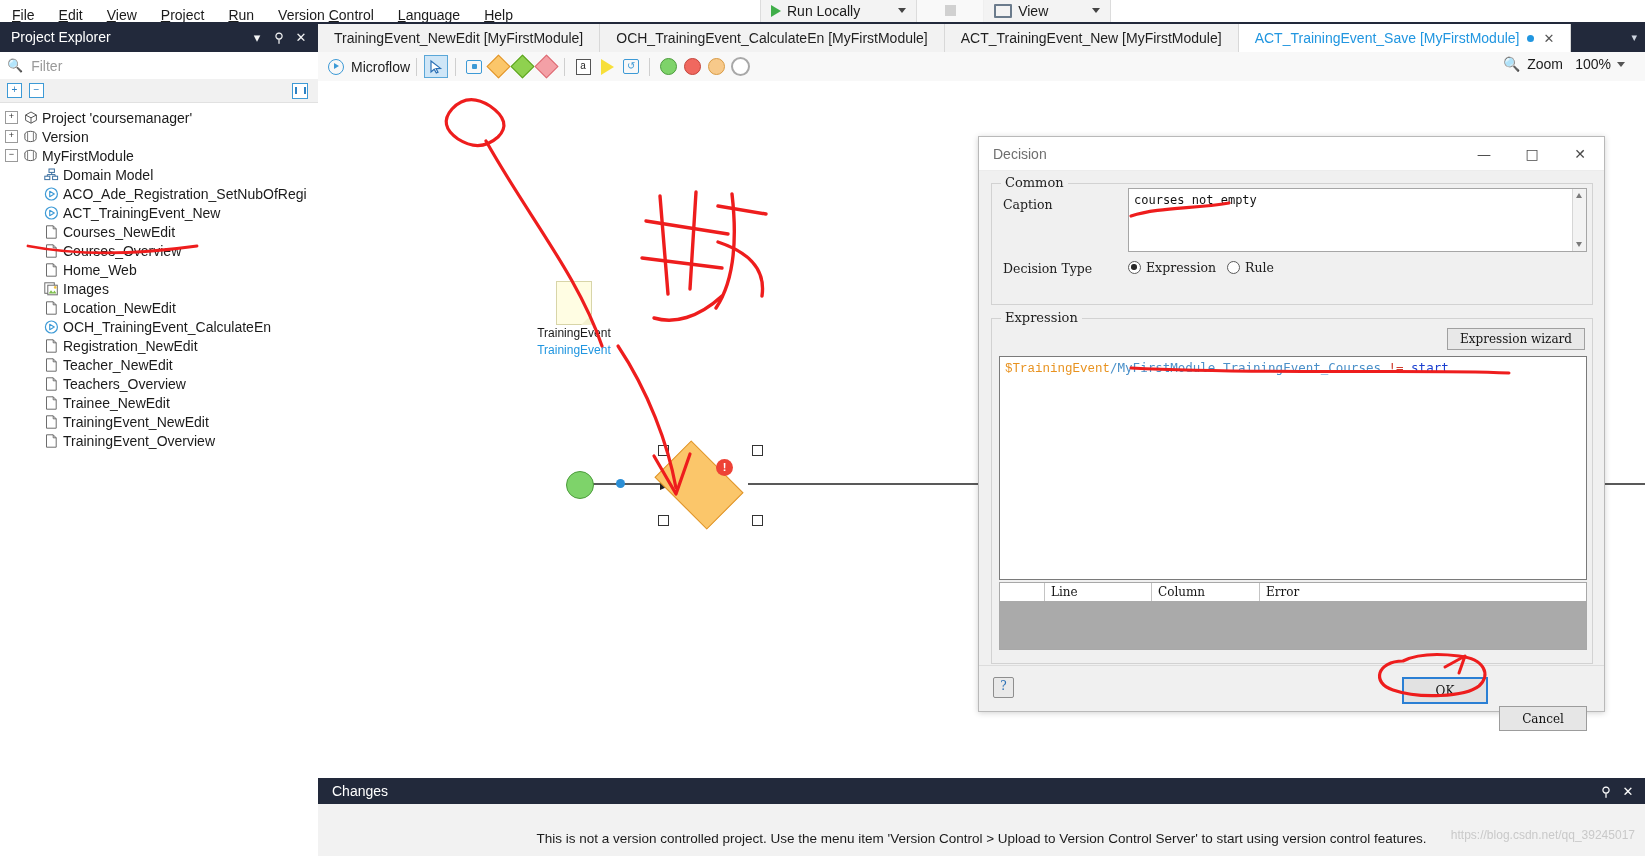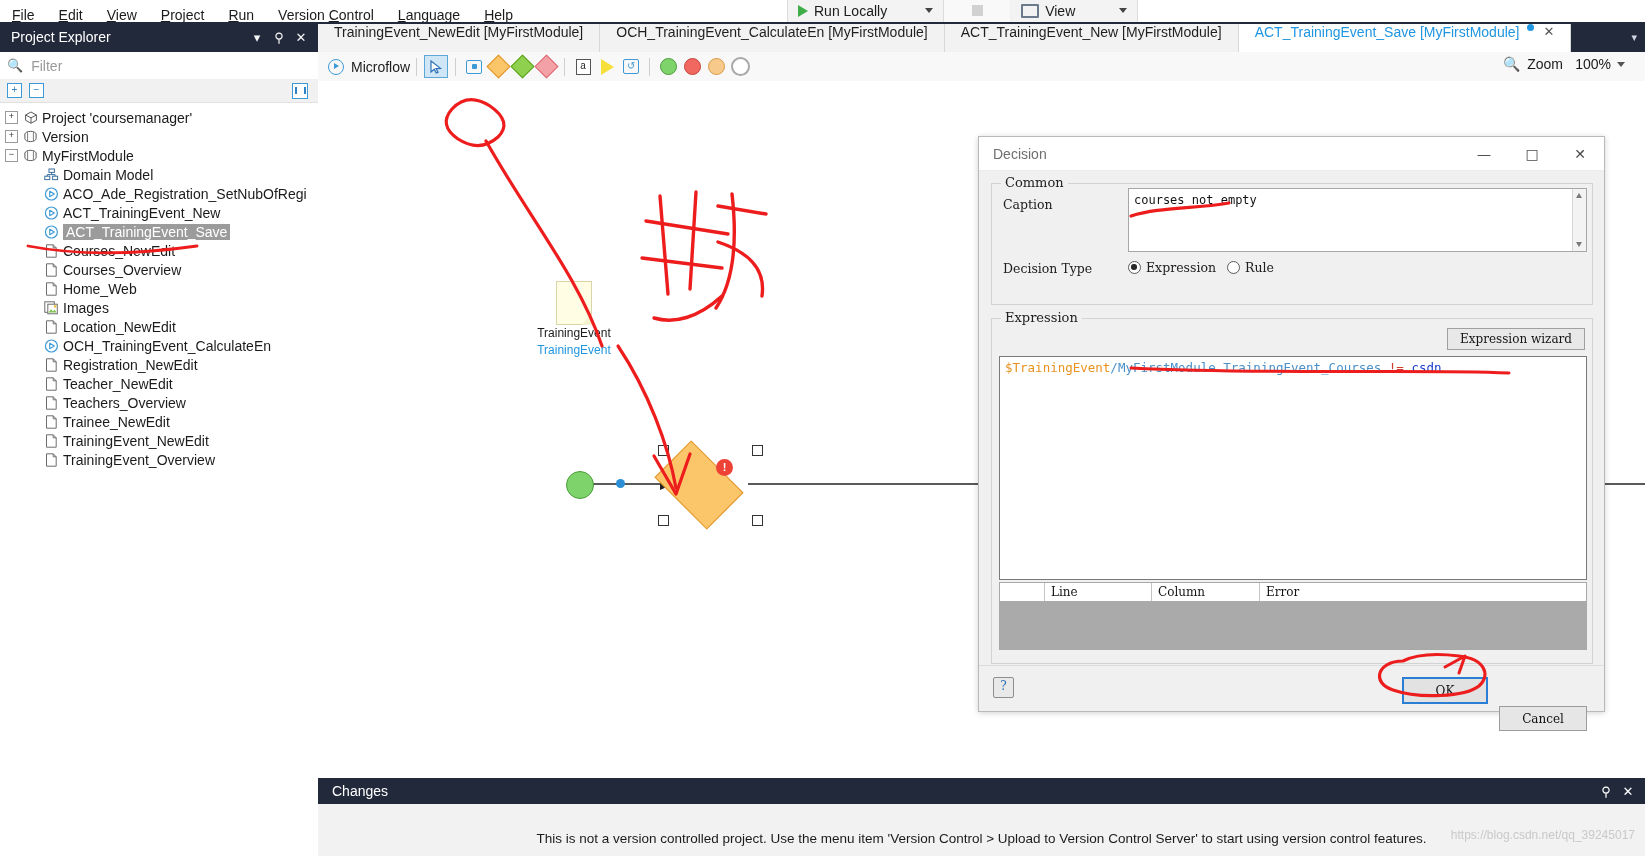--- a/index.html
+++ b/index.html
@@ -16,21 +16,21 @@
     position:absolute;left:0;top:0;width:1645px;height:22px;
     background:#ffffff;display:flex;align-items:center;
   }
   #menubar .mi{
     padding:0 12px;height:14px;line-height:22px;font-size:14px;color:#1b1b1b;
     white-space:nowrap;cursor:default;
   }
   #menubar .mi .u{text-decoration:underline;}
 
   
-  .runbar{position:absolute;left:760px;top:0;height:22px;display:flex;align-items:center;margin-left:27px;}
+  .runbar{position:absolute;left:760px;top:0;height:22px;display:flex;align-items:center;}
   .runbtn{
     height:22px;display:flex;align-items:center;gap:6px;padding:0 10px;
     background:#f3f3f3;border:1px solid #dcdcdc;border-top:none;font-size:14px;color:#1b1b1b;
   }
   .runbtn.sep{border-left:none;}
   .caret{width:0;height:0;border-left:4px solid transparent;border-right:4px solid transparent;border-top:5px solid #444;}
   .playg{width:0;height:0;border-top:6px solid transparent;border-bottom:6px solid transparent;border-left:10px solid #3fae49;}
   .vmon{width:14px;height:10px;border:2px solid #6b7b8c;border-radius:1px;}
   .dimbtn{opacity:.45;}
 
@@ -72,21 +72,21 @@
   .noexp{width:11px;margin-right:4px;flex:none;}
   .tico{width:17px;flex:none;display:flex;align-items:center;justify-content:center;margin-right:3px;}
   .lvl0{padding-left:5px;}
   .lvl1{padding-left:28px;}
   .sel .lbl{background:#9b9b9b;color:#ffffff;padding:0 3px;}
 
   
   #editor{position:absolute;left:318px;top:22px;right:0;bottom:0;background:#ffffff;}
   #tabstrip{position:absolute;left:0;top:0;right:0;height:30px;background:#22293b;display:flex;align-items:flex-end;}
   .tab{
-    height:28px;display:flex;align-items:flex-start;padding:0 16px;margin-top:2px;
+    height:28px;display:flex;align-items:center;padding:0 16px;margin-top:2px;
     background:#f2f2f2;color:#1f1f1f;font-size:14px;border-right:1px solid #d8d8d8;white-space:nowrap;cursor:pointer;
   }
   .tab.active{background:#ffffff;color:#2196e0;}
   .tab .dot{width:7px;height:7px;border-radius:50%;background:#2196e0;margin-left:8px;}
   .tab .x{margin-left:9px;font-size:13px;color:#555;}
   #tabstrip .chev{position:absolute;right:8px;top:9px;color:#cdd3de;font-size:11px;cursor:pointer;}
 
   #mftoolbar{position:absolute;left:0;top:30px;right:0;height:29px;background:#f8f8f8;border-bottom:1px solid #e2e2e2;display:flex;align-items:center;}
   .mfname{display:flex;align-items:center;gap:7px;margin-left:10px;font-size:14px;color:#1b1b1b;}
   .mfcirc{width:14px;height:14px;border:1.4px solid #3d9ad6;border-radius:50%;position:relative;}
@@ -160,21 +160,21 @@
   #caption-box .vsb .a.dn{bottom:4px;border-top:5px solid #7a7a7a;}
   .radio{position:absolute;display:flex;align-items:center;gap:5px;font-size:12.5px;color:#202020;font-family:"DejaVu Serif",serif;cursor:pointer;}
   .rdot{width:11px;height:11px;border-radius:50%;border:1.3px solid #5a5a5a;background:#fff;position:relative;}
   .rdot.chk:after{content:"";position:absolute;left:2.3px;top:2.3px;width:5.4px;height:5.4px;border-radius:50%;background:#2a2a2a;}
   #exprwiz{
     position:absolute;background:#e8e8e8;border:1px solid #a0a0a0;font-size:12px;color:#151515;
     font-family:"DejaVu Serif",serif;display:flex;align-items:center;justify-content:center;cursor:pointer;
   }
   #exprbox{position:absolute;background:#ffffff;border:1.6px solid #7a7a7a;overflow:hidden;}
   #exprline{position:absolute;left:5px;top:3px;font-family:"DejaVu Sans Mono",monospace;font-size:12.5px;white-space:pre;}
-  .e-var{color:#e8921f;}
+  .e-var{color:#e8921f;font-family:Liberation Mono, monospace;}
   .e-sl{color:#4a90c9;}
   .e-path{color:#4a90c9;}
   .e-op{color:#cf3b2d;}
   .e-kw{color:#1a3fd0;}
   #errtable{position:absolute;background:#ffffff;border:1px solid #a8a8a8;}
   #errhead{position:absolute;left:0;top:0;right:0;height:18px;background:#ffffff;border-bottom:1px solid #c4c4c4;display:flex;}
   #errhead .th{border-right:1px solid #c4c4c4;font-size:12px;padding-left:6px;line-height:18px;font-family:"DejaVu Serif",serif;color:#151515;}
   #errbody{position:absolute;left:0;top:18px;right:0;bottom:0;background:#aaaaaa;}
   #dlg-footer{position:absolute;left:0;right:0;bottom:0;height:45px;background:#f0f0f0;border-top:1px solid #dcdcdc;}
   #helpbtn{position:absolute;left:14px;top:11px;width:19px;height:19px;border:1px solid #8e8e8e;background:#e9e9e9;
@@ -302,30 +302,20 @@
         <div class="trow lvl1">
           <span class="noexp"></span>
           <span class="tico">
             <svg width="15" height="14" viewBox="0 0 15 14">
               <circle cx="7.4" cy="7" r="6" fill="#fff" stroke="#3d9ad6" stroke-width="1.2"></circle>
               <path d="M5.7 4.3 L10.3 7 L5.7 9.7 Z" fill="#fff" stroke="#3d9ad6" stroke-width="1.1" stroke-linejoin="round"></path>
             </svg>
           </span>
           <span class="lbl">ACT_TrainingEvent_New</span>
         </div>
-        <div class="trow lvl1 sel">
-          <span class="noexp"></span>
-          <span class="tico">
-            <svg width="15" height="14" viewBox="0 0 15 14">
-              <circle cx="7.4" cy="7" r="6" fill="#fff" stroke="#3d9ad6" stroke-width="1.2"></circle>
-              <path d="M5.7 4.3 L10.3 7 L5.7 9.7 Z" fill="#fff" stroke="#3d9ad6" stroke-width="1.1" stroke-linejoin="round"></path>
-            </svg>
-          </span>
-          <span class="lbl">ACT_TrainingEvent_Save</span>
-        </div>
         <div class="trow lvl1">
           <span class="noexp"></span>
           <span class="tico">
             <svg width="13" height="14" viewBox="0 0 13 14">
               <path d="M1.5 0.8 L8.2 0.8 L11.2 3.8 L11.2 13.2 L1.5 13.2 Z" fill="#fff" stroke="#6d6d6d" stroke-width="1"></path>
               <path d="M8.2 0.8 L8.2 3.8 L11.2 3.8" fill="none" stroke="#6d6d6d" stroke-width="1"></path>
             </svg>
           </span>
           <span class="lbl">Courses_NewEdit</span>
         </div>
@@ -611,21 +601,21 @@
     </div>
 
     <div class="grp" style="left:12px;top:181px;width:600px;height:344px;"></div>
     <div class="glabel" style="position:absolute;left:22px;top:173px;">Expression</div>
 
     <div id="exprwiz" style="left:468px;top:191px;width:136px;height:20px;">
       <span>Expression wizard</span>
     </div>
 
     <div id="exprbox" style="left:20px;top:219px;width:586px;height:222px;">
-      <div id="exprline"><span class="e-var">$TrainingEvent</span><span class="e-sl">/</span><span class="e-path">MyFirstModule.TrainingEvent_Courses</span><span> </span><span class="e-op">!=</span><span> </span><span class="e-kw">csdn</span></div>
+      <div id="exprline"><span class="e-var">$TrainingEvent</span><span class="e-sl">/</span><span class="e-path">MyFirstModule.TrainingEvent_Courses</span><span> </span><span class="e-op">!=</span><span> </span><span class="e-kw">start</span></div>
     </div>
 
     <div id="errtable" style="left:20px;top:445px;width:586px;height:66px;">
       <div id="errhead">
         <div class="th" style="width:38px;"></div>
         <div class="th" style="width:100px;">Line</div>
         <div class="th" style="width:101px;">Column</div>
         <div class="th" style="flex:1;border-right:none;">Error</div>
       </div>
       <div id="errbody"></div>

